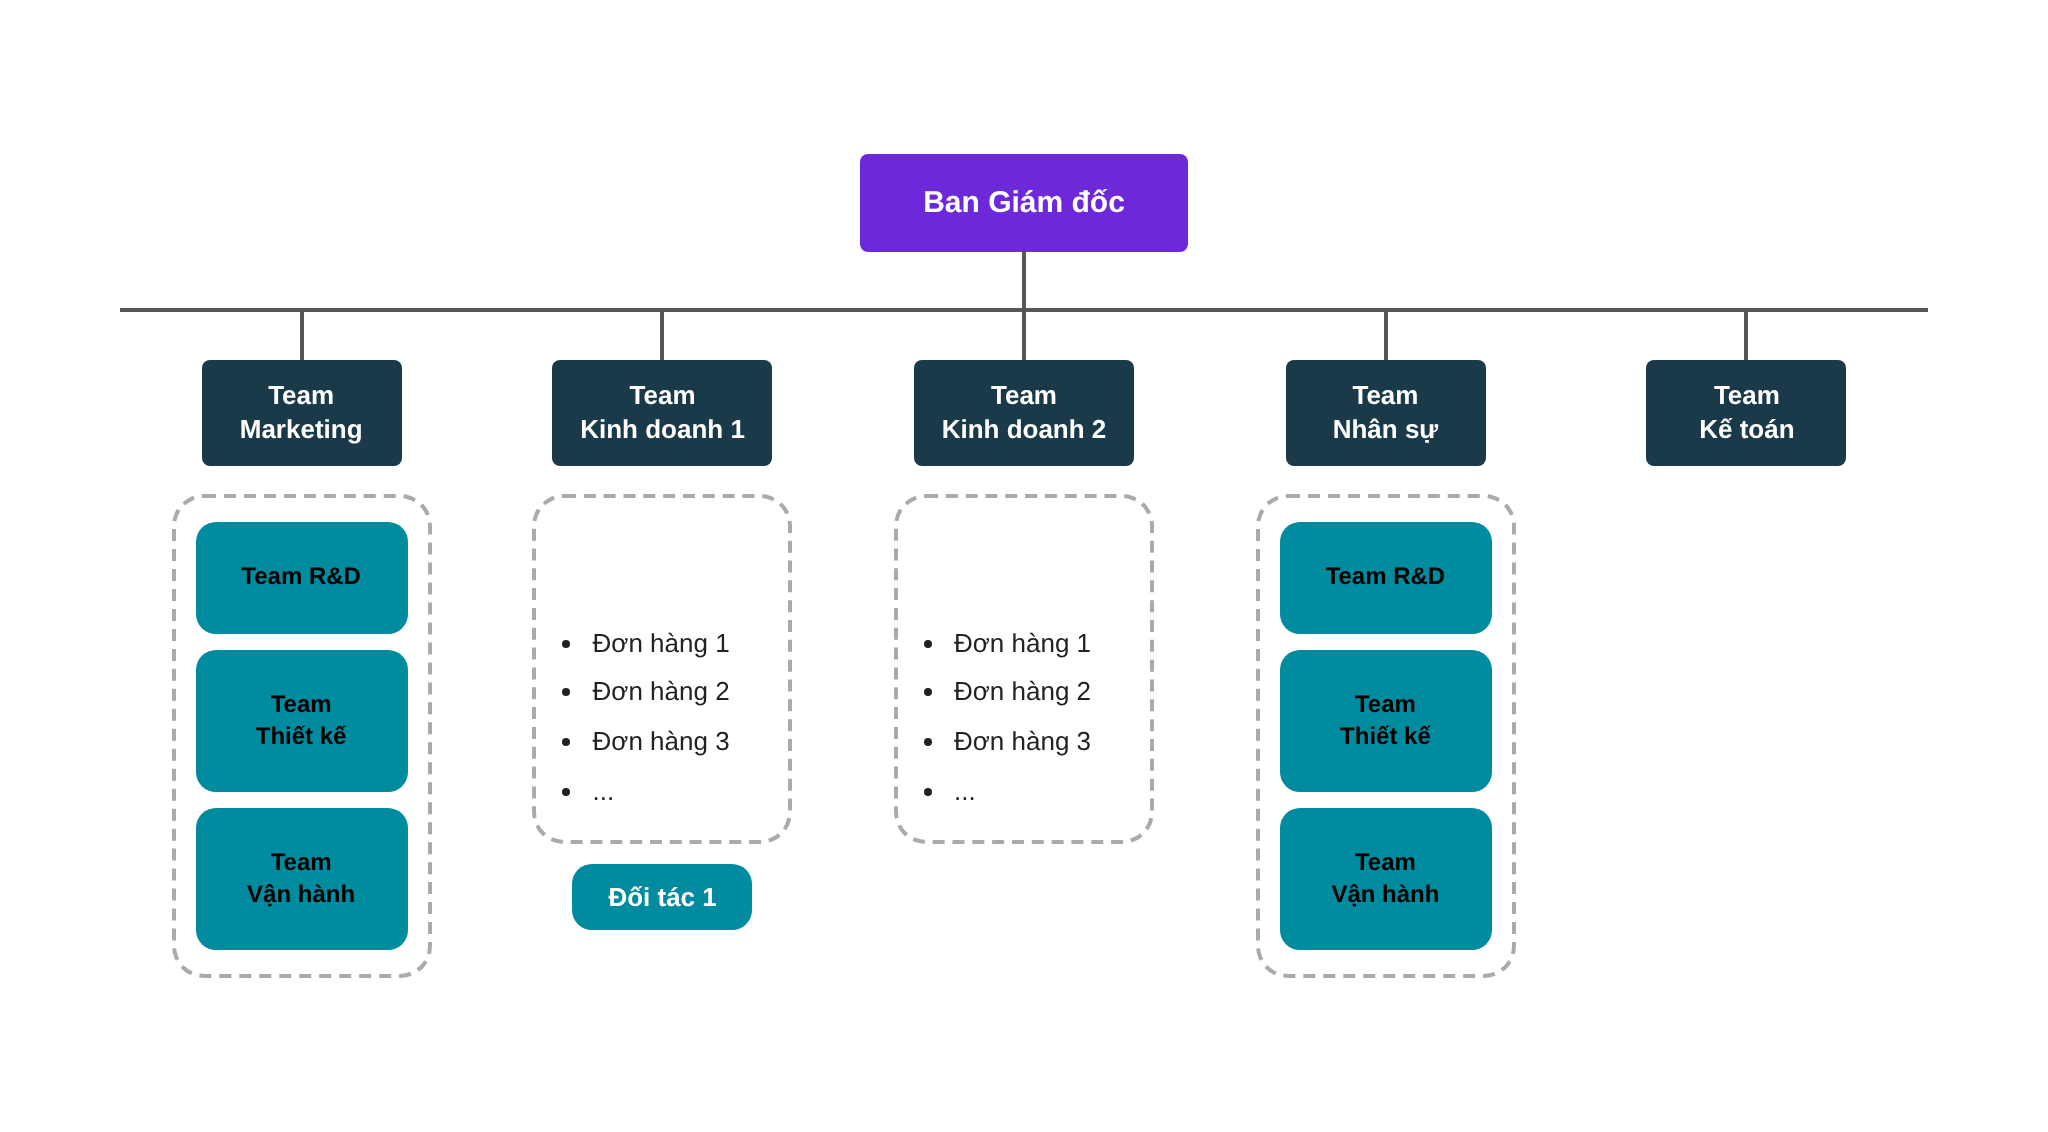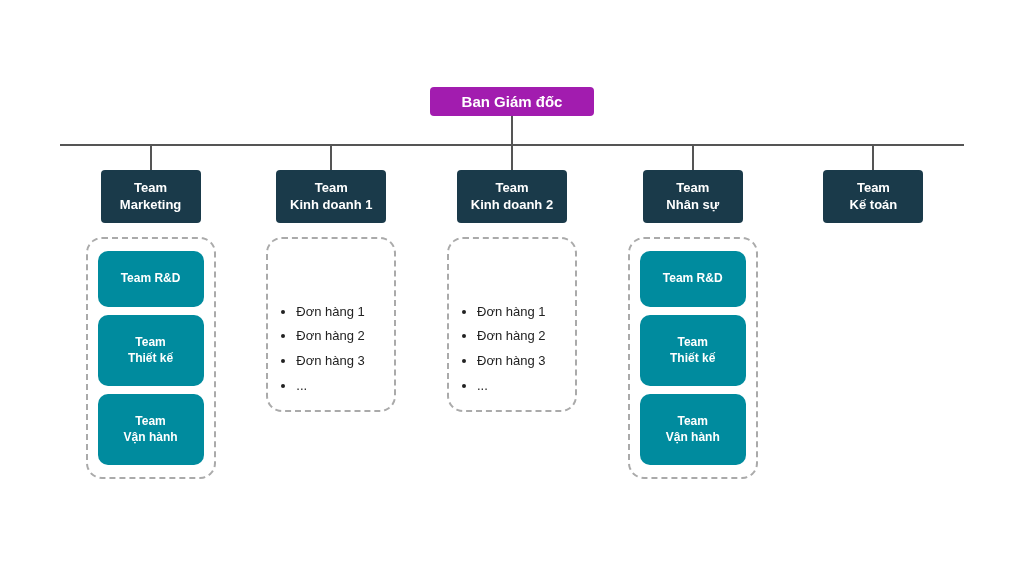--- a/index.html
+++ b/index.html
@@ -18,23 +18,23 @@
       display: flex;
       flex-direction: column;
       align-items: center;
       width: 100%;
       padding: 20px 10px;
       position: relative;
     }
 
     
     .root-node {
-      background: #a21caf;
+      background: #6d28d9;
       color: #fff;
-      padding: 6px 32px;
+      padding: 16px 32px;
       font-size: 15px;
       font-weight: bold;
       border-radius: 4px;
       text-align: center;
       position: relative;
       z-index: 2;
     }
 
     
     .root-connector {
@@ -110,21 +110,21 @@
       flex-direction: column;
       align-items: flex-start;
       gap: 8px;
       width: 130px;
       min-height: 160px;
     }
 
     
     .teal-btn {
       background: #008b9e;
-      color: #ffffff;
+      color: #000000;
       border-radius: 10px;
       padding: 20px 12px;
       font-size: 12px;
       font-weight: bold;
       text-align: center;
       width: 100%;
       line-height: 1.3;
     }
 
     
@@ -188,20 +188,21 @@
       <div class="v-connector"></div>
       <div class="team-header">Team<br>Kinh doanh 1</div>
       <div class="dashed-box kb-dashed">
         <ul class="bullet-list">
           <li>Đơn hàng 1</li>
           <li>Đơn hàng 2</li>
           <li>Đơn hàng 3</li>
           <li>...</li>
         </ul>
       </div>
+      <div class="partner-btn">Đối tác 1</div>
     </div>
 
     <div class="col">
       <div class="v-connector"></div>
       <div class="team-header">Team<br>Kinh doanh 2</div>
       <div class="dashed-box kb-dashed">
         <ul class="bullet-list">
           <li>Đơn hàng 1</li>
           <li>Đơn hàng 2</li>
           <li>Đơn hàng 3</li>

